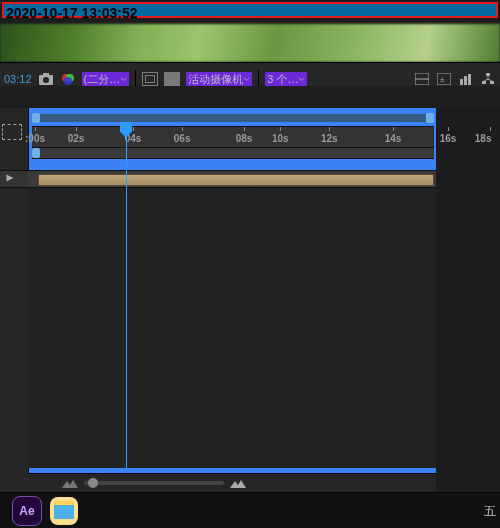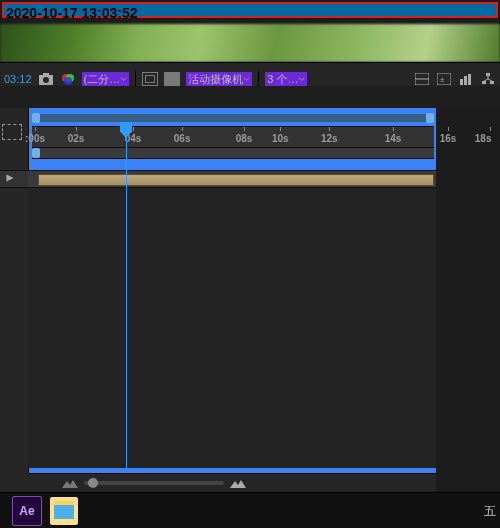--- a/index.html
+++ b/index.html
@@ -50,21 +50,21 @@
   
   .zoom{position:absolute;left:0;bottom:0;right:0;height:18px;background:#262626;border-top:1px solid #000;display:flex;align-items:center;gap:6px;padding-left:34px;}
   .zoom-track{width:140px;height:4px;background:#444;position:relative;border-radius:2px;}
   .zoom-knob{position:absolute;left:4px;top:-3px;width:10px;height:10px;background:#888;border-radius:50%;cursor:pointer;}
   .zoom-mtn{width:16px;height:10px;}
   
   .playhead{position:absolute;top:14px;bottom:24px;width:1px;background:#2e9bff;pointer-events:none;}
   .playhead-head{position:absolute;top:14px;width:12px;height:16px;margin-left:-6px;background:#2e9bff;clip-path:polygon(0 0,100% 0,100% 60%,50% 100%,0 60%);cursor:ew-resize;pointer-events:auto;}
   
   .taskbar{position:absolute;left:0;bottom:0;width:500px;height:36px;background:#111;display:flex;align-items:center;gap:8px;padding-left:12px;box-sizing:border-box;border-top:1px solid #000;}
-  .task-ico{width:28px;height:28px;display:flex;align-items:center;justify-content:center;border-radius:2px;}
+  .task-ico{width:28px;height:28px;display:flex;align-items:center;justify-content:center;border-radius:8px;}
   .ae{background:#22083a;color:#cda0ff;font-weight:bold;font-size:12px;border:1px solid #7a4fb0;}
   .explorer{background:#ffe08f;position:relative;}
   .explorer::before{content:"";position:absolute;left:4px;top:4px;width:20px;height:14px;background:#4db0e8;border-top:4px solid #ffd05a;}
   .task-right{position:absolute;right:4px;bottom:8px;color:#ccc;font-size:12px;}
 </style>
 </head>
 <body>
 
 <div class="timestamp-bar">2020-10-17 13:03:52</div>
 

